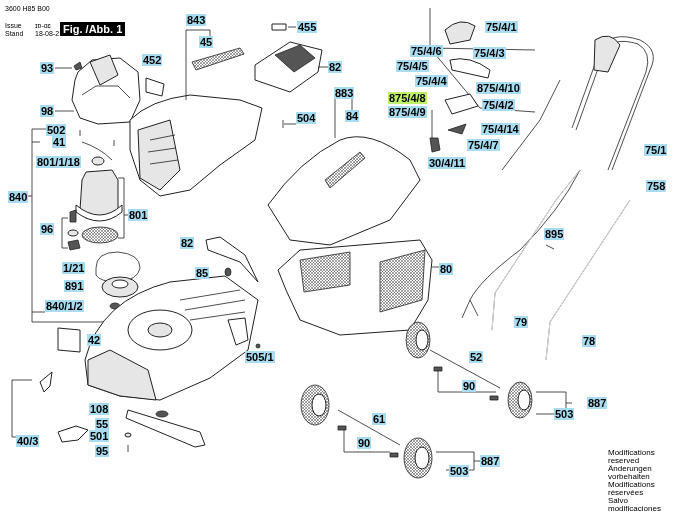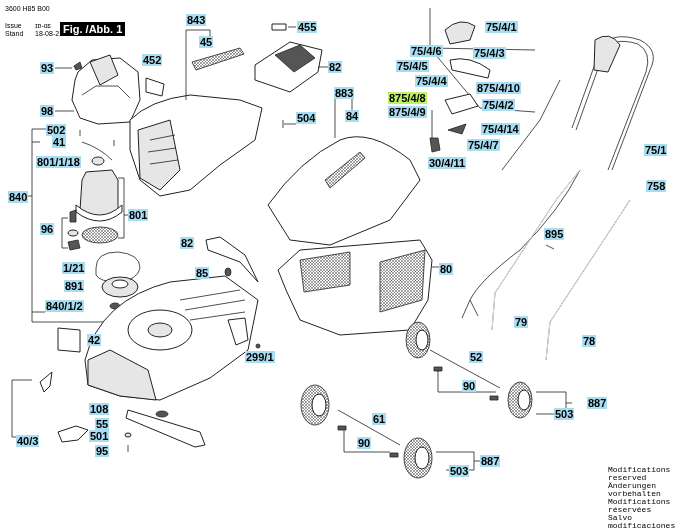--- a/index.html
+++ b/index.html
@@ -5,21 +5,21 @@
   html, body { margin:0; padding:0; background:#ffffff; }
   body { width:700px; height:529px; position:relative; overflow:hidden; font-family:"Liberation Sans", sans-serif; }
   #stage { position:absolute; left:0; top:0; width:600px; height:529px; }
   .lbl {
     position:absolute; background:#a8dcf0; color:#000; font-family:"Liberation Sans", sans-serif;
     font-weight:bold; font-size:11px; line-height:12px; padding:0 1px; white-space:nowrap;
   }
   .lbl.hl { background:#bef264; color:#000; }
   .hdr { position:absolute; font-family:"Liberation Sans", sans-serif; font-size:7px; line-height:8px; color:#000; }
   .fig { position:absolute; left:60px; top:22px; background:#000; color:#fff; font-weight:bold; font-size:11px; padding:1px 3px; font-family:"Liberation Sans", sans-serif; }
-  .notes { position:absolute; left:608px; top:466px; font-size:8px; line-height:8px; color:#000; font-family:Liberation Mono, monospace; }
+  .notes { position:absolute; left:608px; top:449px; font-size:8px; line-height:8px; color:#000; font-family:Liberation Sans, sans-serif; }
   .url { position:absolute; left:568px; top:503px; font-size:13px; font-weight:bold; color:#d10000; font-family:"DejaVu Sans", sans-serif; }
   svg .p { fill:#fff; stroke:#222; stroke-width:1; }
   svg .g { fill:#e6e6e6; stroke:#222; stroke-width:1; }
   svg .d { fill:#555; stroke:#222; stroke-width:0.8; }
   svg .ln { fill:none; stroke:#222; stroke-width:0.8; }
   svg .hatch { fill:url(#mesh); stroke:#222; stroke-width:0.8; }
 </style>
 </head>
 <body>
 
@@ -210,21 +210,21 @@
 <div class="lbl" style="left:36px;top:156px">801/1/18</div>
 <div class="lbl" style="left:8px;top:191px">840</div>
 <div class="lbl" style="left:128px;top:209px">801</div>
 <div class="lbl" style="left:40px;top:223px">96</div>
 <div class="lbl" style="left:180px;top:237px">82</div>
 <div class="lbl" style="left:195px;top:267px">85</div>
 <div class="lbl" style="left:62px;top:262px">1/21</div>
 <div class="lbl" style="left:64px;top:280px">891</div>
 <div class="lbl" style="left:45px;top:300px">840/1/2</div>
 <div class="lbl" style="left:87px;top:334px">42</div>
-<div class="lbl" style="left:245px;top:351px">299/1</div>
+<div class="lbl" style="left:245px;top:351px">505/1</div>
 <div class="lbl" style="left:439px;top:263px">80</div>
 <div class="lbl" style="left:89px;top:403px">108</div>
 <div class="lbl" style="left:95px;top:418px">55</div>
 <div class="lbl" style="left:16px;top:435px">40/3</div>
 <div class="lbl" style="left:89px;top:430px">501</div>
 <div class="lbl" style="left:95px;top:445px">95</div>
 
 <div class="lbl" style="left:485px;top:21px">75/4/1</div>
 <div class="lbl" style="left:410px;top:45px">75/4/6</div>
 <div class="lbl" style="left:473px;top:47px">75/4/3</div>

